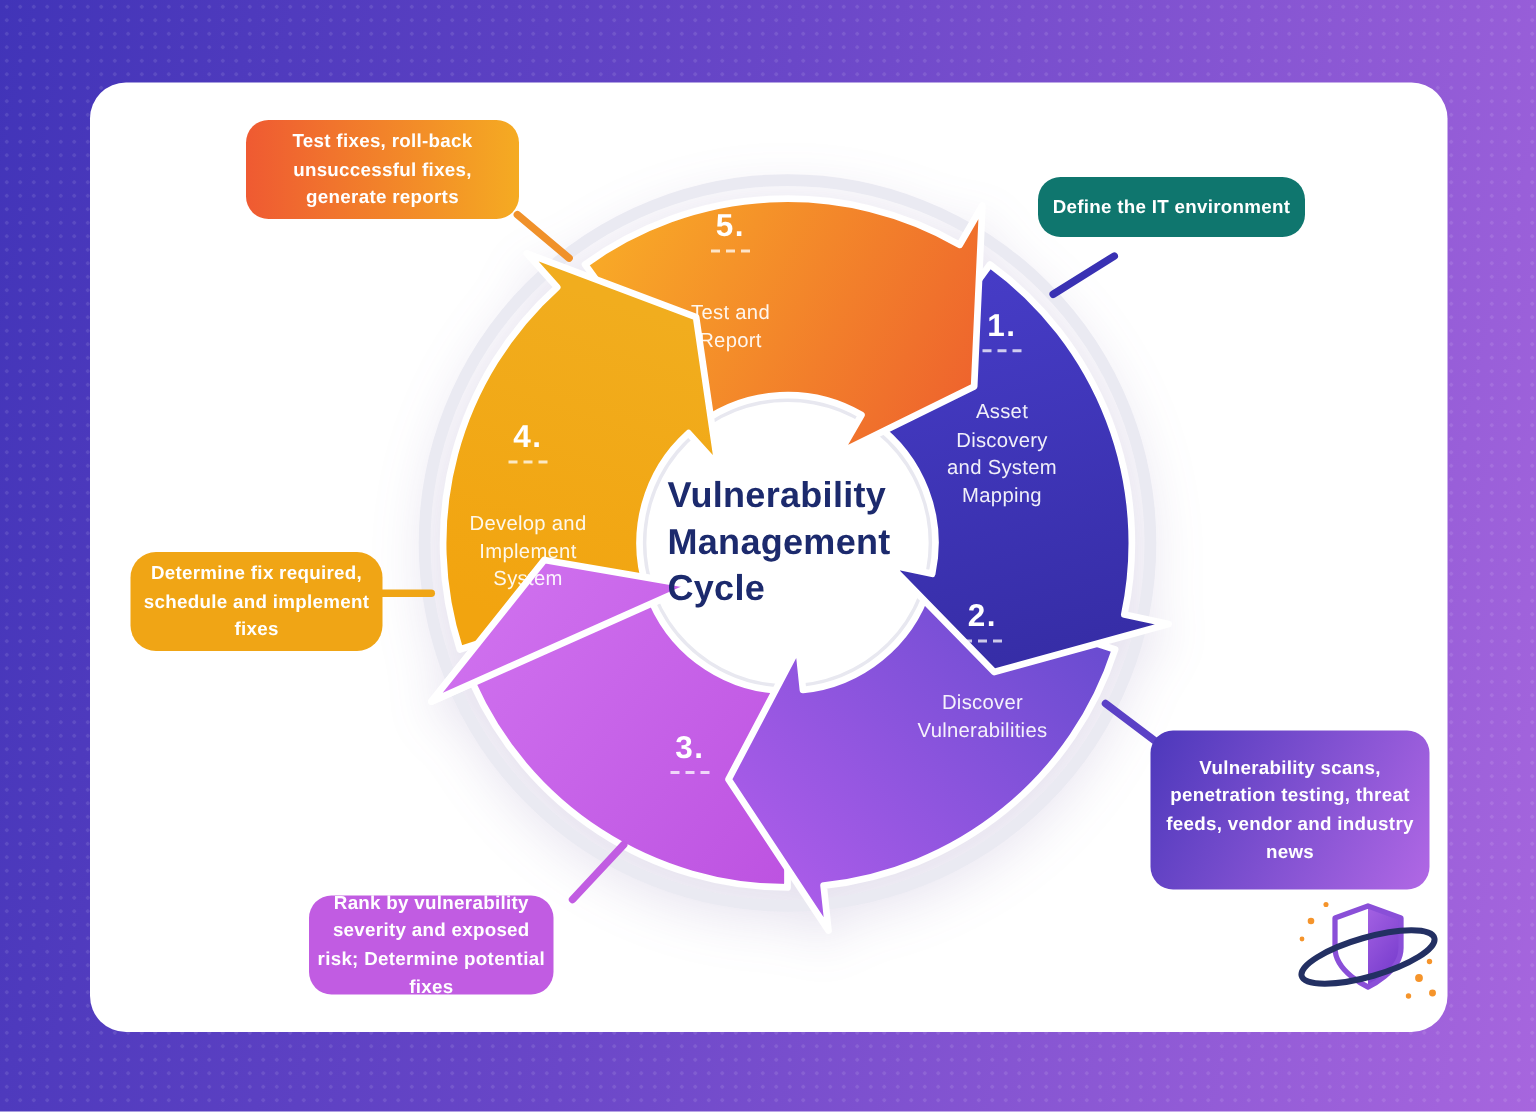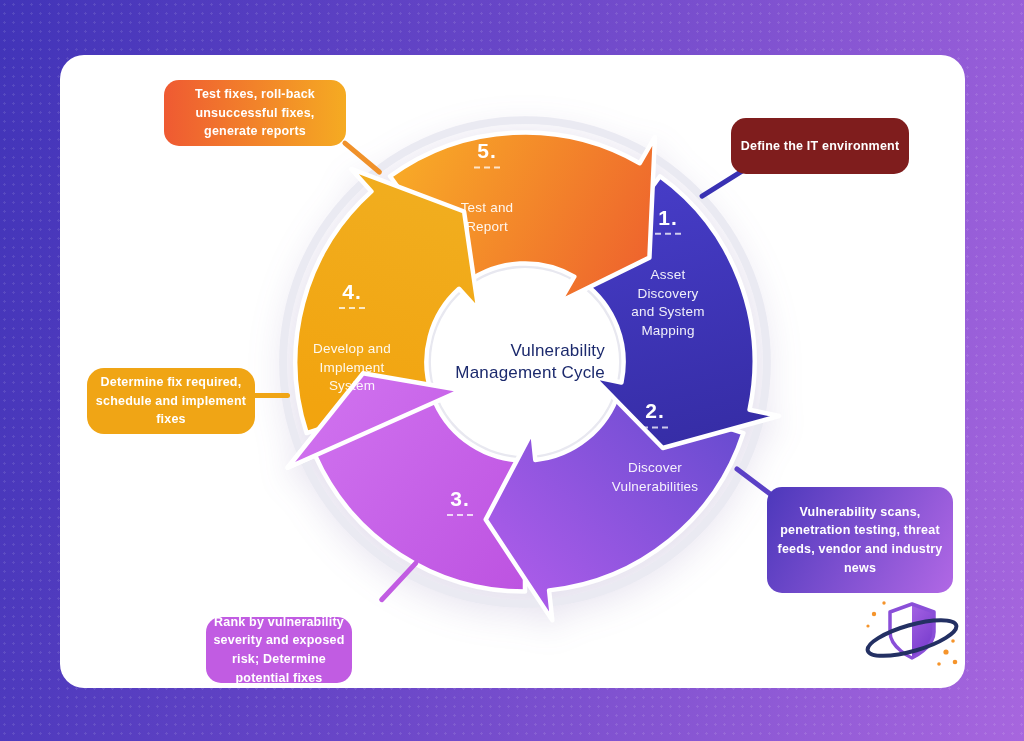--- a/index.html
+++ b/index.html
@@ -19,21 +19,21 @@
     background:#ffffff; border-radius:24px;
   }
   
   .wheel {
     position:absolute; left:185px; top:27px; width:560px; height:560px;
     filter:drop-shadow(0 10px 16px rgba(92,70,150,.16));
   }
   .center-title {
     position:absolute; left:465px; top:307px; width:160px;
     transform:translate(-50%,-50%);
-    text-align:right; font-size:17px; font-weight:normal; line-height:1.3;
+    text-align:left; font-size:24px; font-weight:bold; line-height:1.3;
     color:#1c2a6d; letter-spacing:.2px; z-index:6;
   }
   .step-label {
     position:absolute; transform:translate(-50%,-50%); z-index:5;
     display:flex; flex-direction:column; align-items:center;
     color:#fff; text-align:center; pointer-events:none;
   }
   .step-num { font-size:21px; font-weight:bold; letter-spacing:1px; }
   .step-rule { width:26px; border-bottom:2px dashed rgba(255,255,255,.75); margin:3px 0 7px; }
   .step-text { font-size:13.5px; line-height:1.38; color:rgba(255,255,255,.92); letter-spacing:.2px;margin-top:24px; }
@@ -43,24 +43,24 @@
     display:flex; align-items:center; justify-content:center;
     color:#fff; font-weight:bold; font-size:12.5px; line-height:1.5;
     text-align:center; padding:8px 5px; letter-spacing:.2px;
   }
   .connector {
     position:absolute; height:5px; border-radius:3px; z-index:1;
     transform-origin:left center;
   }
   .callout-orange  { left:104px; top:25px;  width:182px; height:66px;
       background:linear-gradient(90deg,#ef5a32,#f5ab22); }
-  .callout-indigo  { left:671px; top:63px;  width:178px; height:56px; background:#7f1d1d; }
+  .callout-indigo  { left:632px; top:63px;  width:178px; height:40px; background:#0f766e; }
   .callout-purple  { left:707px; top:432px; width:186px; height:106px;
       background:linear-gradient(118deg,#4c38bb,#b168e5); }
-  .callout-orchid  { left:146px; top:562px; width:146px; height:66px; background:#c15ce2; }
+  .callout-orchid  { left:146px; top:542px; width:163px; height:66px; background:#c15ce2; }
   .callout-yellow  { left:27px;  top:313px; width:168px; height:66px; background:#f0a515;border-radius:17px; }
   .conn-5 { left:283px; top:84px;  width:50px; background:#f0912a; transform:rotate(40deg); }
   .conn-1 { left:640px; top:140px; width:53px; background:#3931b3; transform:rotate(-32deg); }
   .conn-2 { left:675px; top:410px; width:52px; background:#5b41c6; transform:rotate(37deg); }
   .conn-3 { left:320px; top:544px; width:55px; background:#c15ce2; transform:rotate(-47deg); }
   .conn-4 { left:192px; top:338px; width:38px; background:#f0a515; }
   
   .logo { position:absolute; left:800px; top:537px; width:100px; height:86px; z-index:3; }
 </style>
 </head>

